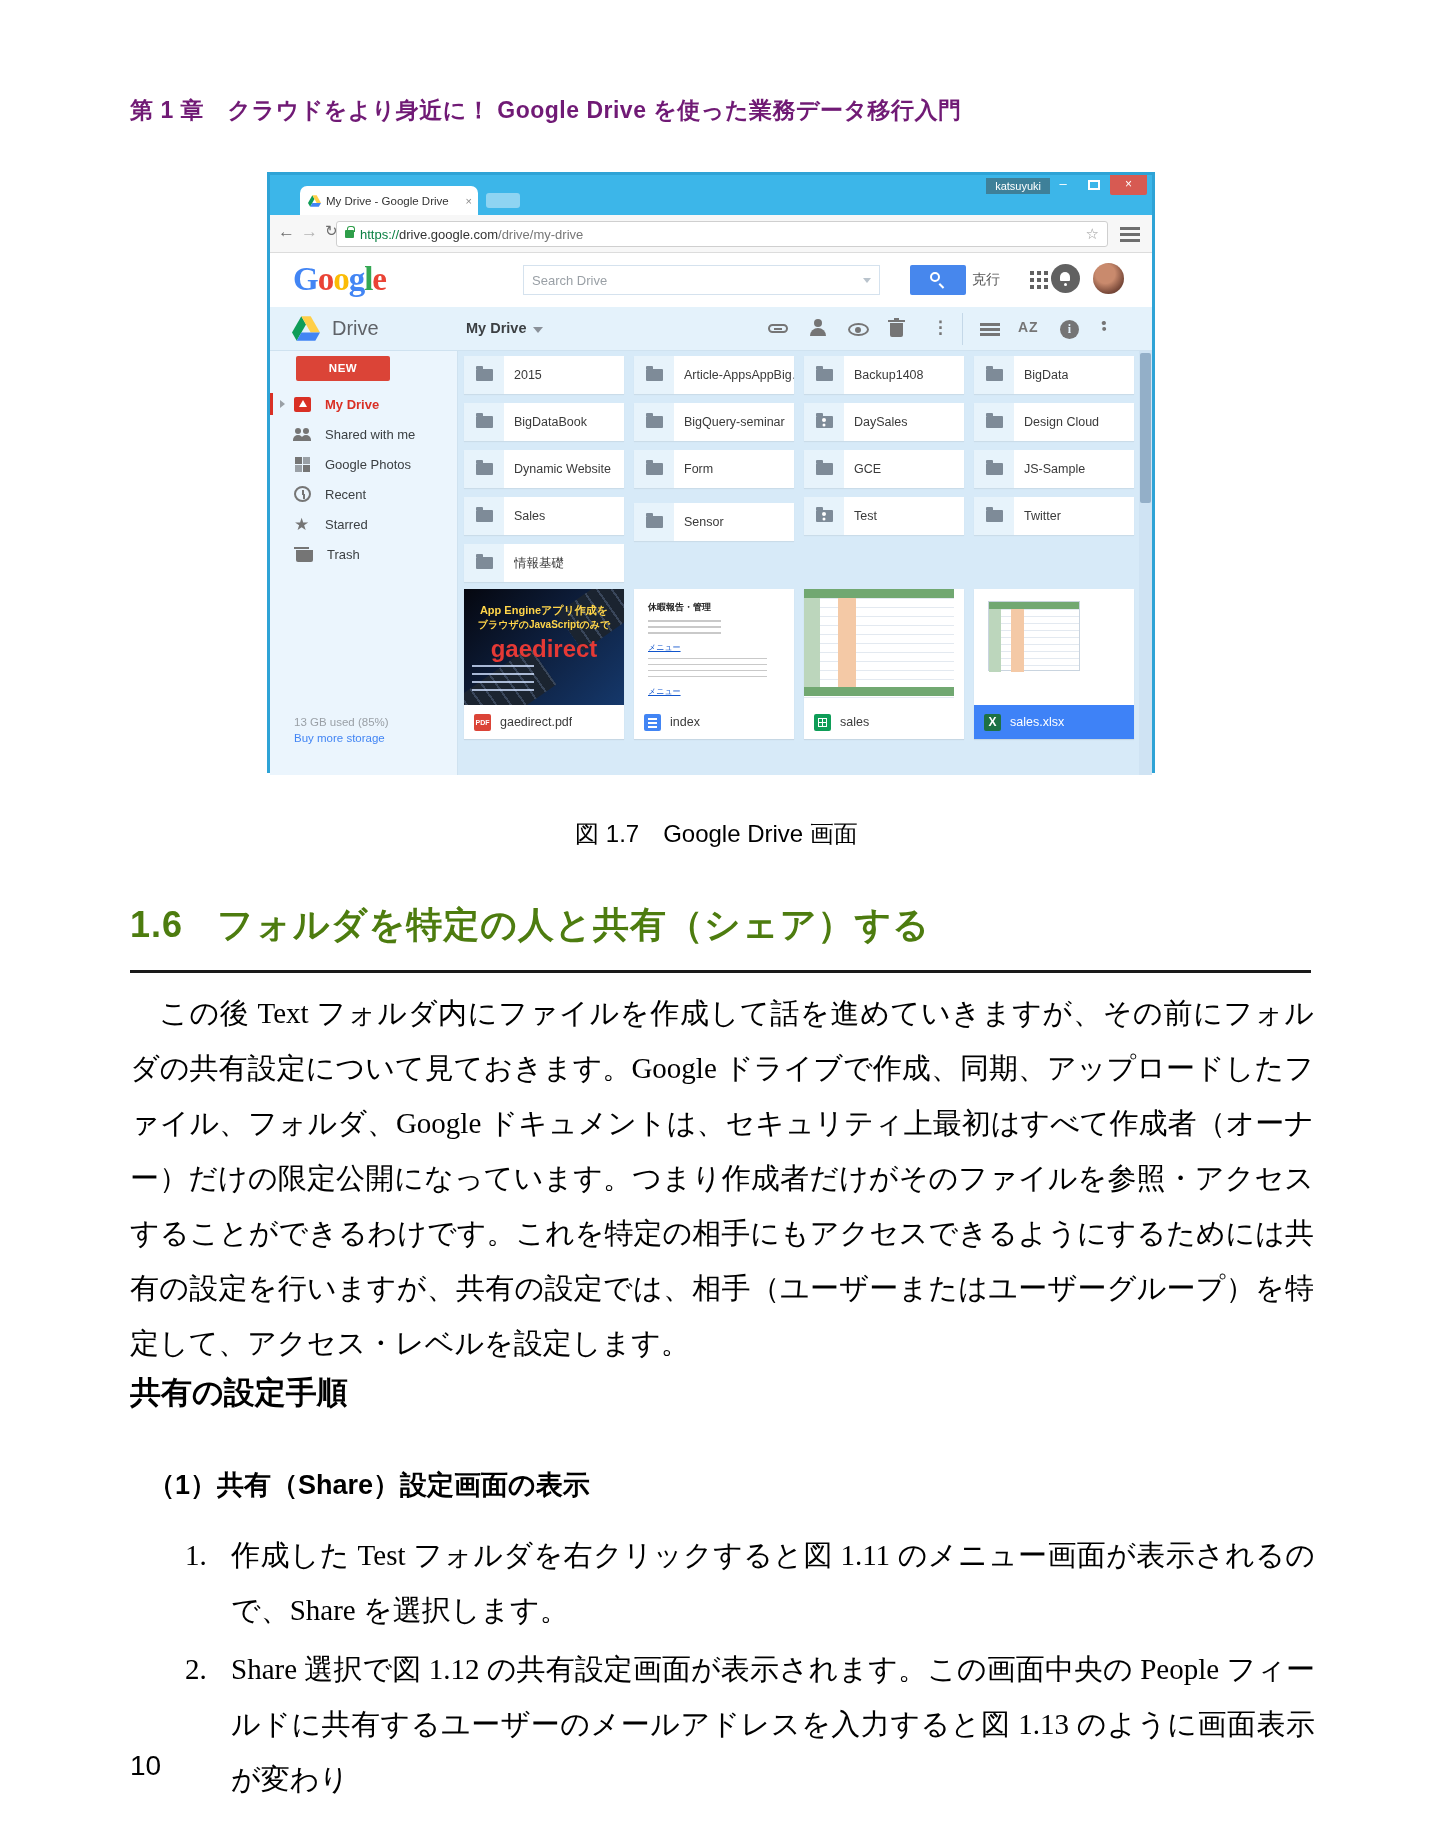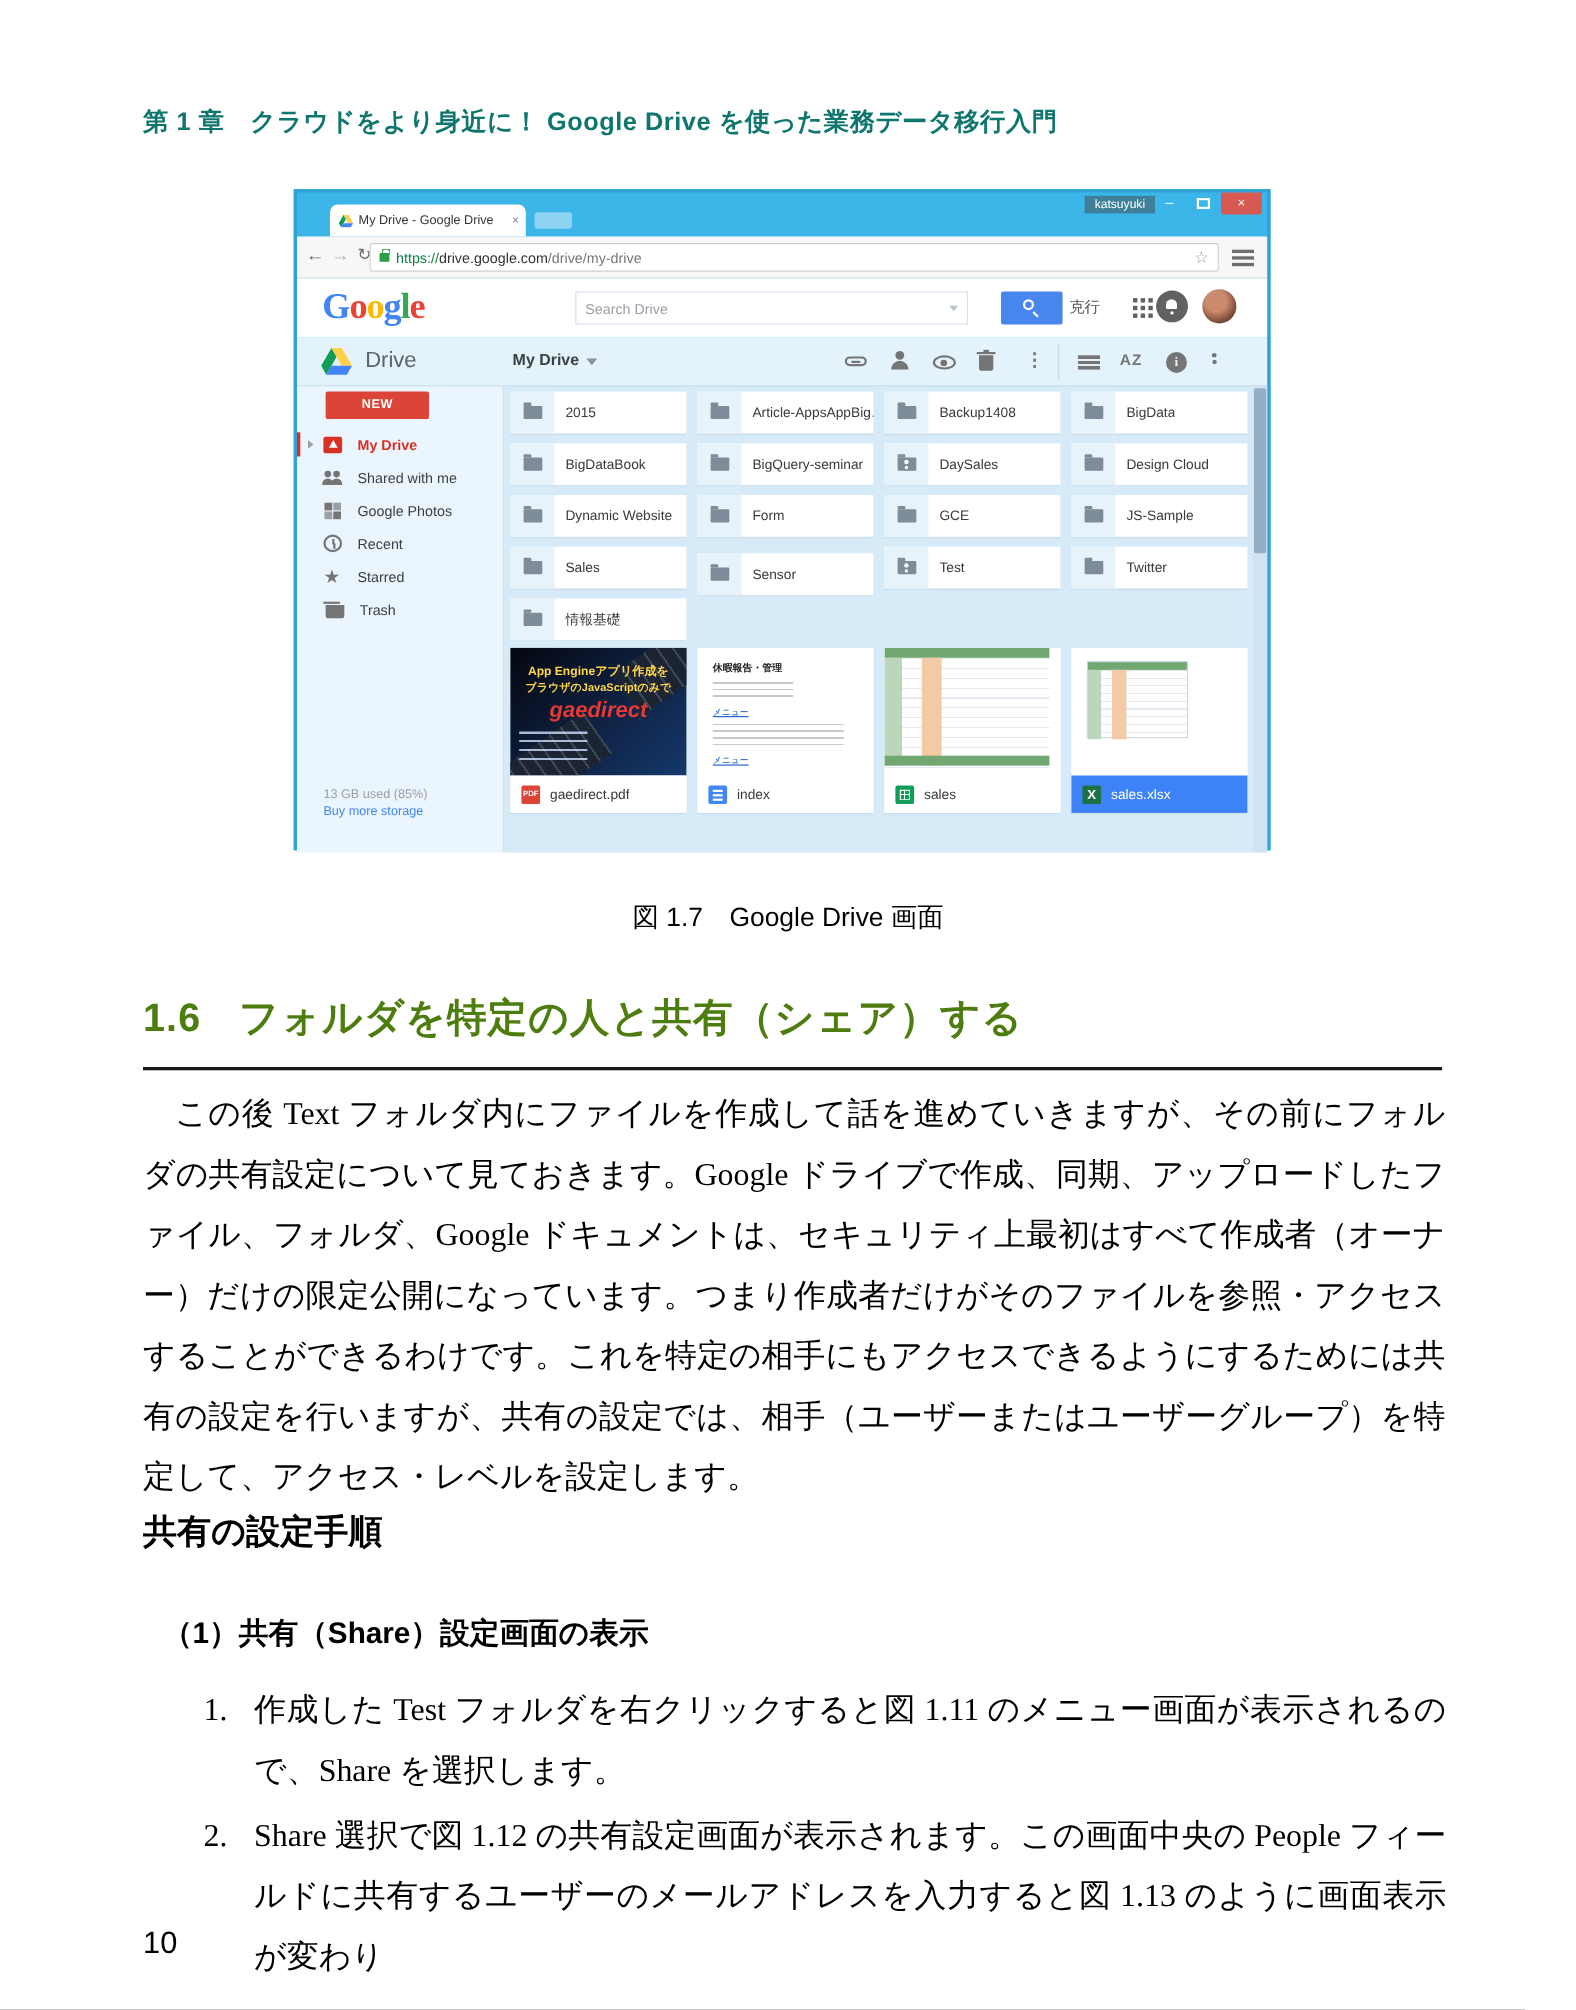--- a/index.html
+++ b/index.html
@@ -3,21 +3,21 @@
 <meta charset="utf-8">
 <style>
   * { margin:0; padding:0; box-sizing:border-box; }
   html,body { background:#888; }
   .sheet {
     position:relative; width:1433px; height:1827px; background:#fff;
     margin:0 auto; overflow:hidden;
     font-family:"Liberation Sans", sans-serif; color:#111;
   }
   
-  .chapter-head { position:absolute; left:130px; top:95px; font-size:23px; font-weight:bold; letter-spacing:.5px; color:#0f766e;text-align:right; }
+  .chapter-head { position:absolute; left:130px; top:95px; font-size:23px; font-weight:bold; letter-spacing:.5px; color:#701a75;text-align:right; }
   .fig-caption  { position:absolute; left:0; top:818px; width:1433px; text-align:center; font-size:24px; color:#000; }
   .sec-heading  { position:absolute; left:130px; top:901px; width:1180px; font-size:36px; font-weight:900; letter-spacing:1px; color:#4d7c0f; font-family:"Liberation Sans",sans-serif; }
   .sec-heading .sec-num { margin-right:34px; }
   .sec-rule     { position:absolute; left:130px; top:970px; width:1181px; border-top:3px solid #1a1a1a; }
   .body-par     { position:absolute; left:130px; top:986px; width:1184px; font-family:"Liberation Serif", serif; font-size:29px; line-height:55px; text-align:justify; text-indent:1em; color:#000; }
   .sub-head     { position:absolute; left:130px; top:1372px; font-size:31px; font-weight:900; color:#000; }
   .step-head    { position:absolute; left:148px; top:1467px; font-size:27px; font-weight:900; color:#000; }
   .steps        { position:absolute; left:185px; top:1528px; width:1130px; font-family:"Liberation Serif", serif; font-size:29px; line-height:55px; color:#000; }
   .step         { display:flex; margin-bottom:4px; }
   .step-num     { width:46px; flex:0 0 46px; }
@@ -138,21 +138,21 @@
   .badge-sheet::after { content:''; position:absolute; left:4px; top:4px; width:9px; height:9px; background:
       linear-gradient(#fff 0 1px, transparent 1px 4px, #fff 4px 5px, transparent 5px 8px, #fff 8px 9px),
       linear-gradient(90deg,#fff 0 1px, transparent 1px 4px, #fff 4px 5px, transparent 5px 8px, #fff 8px 9px); }
   .badge-xls { background:#1e7145; font-size:12px; line-height:17px; }
 
   .thumb-pdf { background:linear-gradient(135deg,#05070f 0%,#0d1d3a 45%,#15386b 100%); }
   .thumb-pdf .panel { position:absolute; width:120px; height:46px; background:repeating-linear-gradient(90deg,#1b2430 0 10px,#39465a 10px 12px); transform:rotate(-35deg); }
   .p1 { left:-30px; bottom:-18px; } .p2 { right:-55px; top:-14px; }
   .pdf-l1 { position:absolute; top:14px; width:100%; text-align:center; color:#ffd54a; font-size:11px; font-weight:bold; }
   .pdf-l2 { position:absolute; top:29px; width:100%; text-align:center; color:#ffd54a; font-size:10px; font-weight:bold; }
-  .pdf-l3 { position:absolute; top:46px; width:100%; text-align:center; color:#e53935; font-size:20px; font-weight:900; font-style:italic; }
+  .pdf-l3 { position:absolute; top:46px; width:100%; text-align:center; color:#e53935; font-size:24px; font-weight:900; }
   .pdf-tiny { position:absolute; left:8px; bottom:10px; width:62px; height:30px;
       background:repeating-linear-gradient(#cfe0ff 0 2px, transparent 2px 8px); opacity:.8; }
   .thumb-doc { background:#fff; padding:12px 14px; }
   .doc-title { font-size:9px; font-weight:bold; color:#222; }
   .doc-lines { margin-top:6px; height:18px; background:repeating-linear-gradient(#c9c9c9 0 1.5px, transparent 1.5px 6px); width:55%; }
   .doc-link { font-size:8px; color:#1155cc; text-decoration:underline; margin-top:4px; }
   .doc-lines2 { margin-top:5px; height:24px; background:repeating-linear-gradient(#c9c9c9 0 1.5px, transparent 1.5px 6px); width:90%; }
   .thumb-sheet { background:#fff; }
   .sheet-grid { position:absolute; left:0; top:0; width:150px; height:116px;
       background:repeating-linear-gradient(#e3e9f0 0 1px, transparent 1px 9px); }

